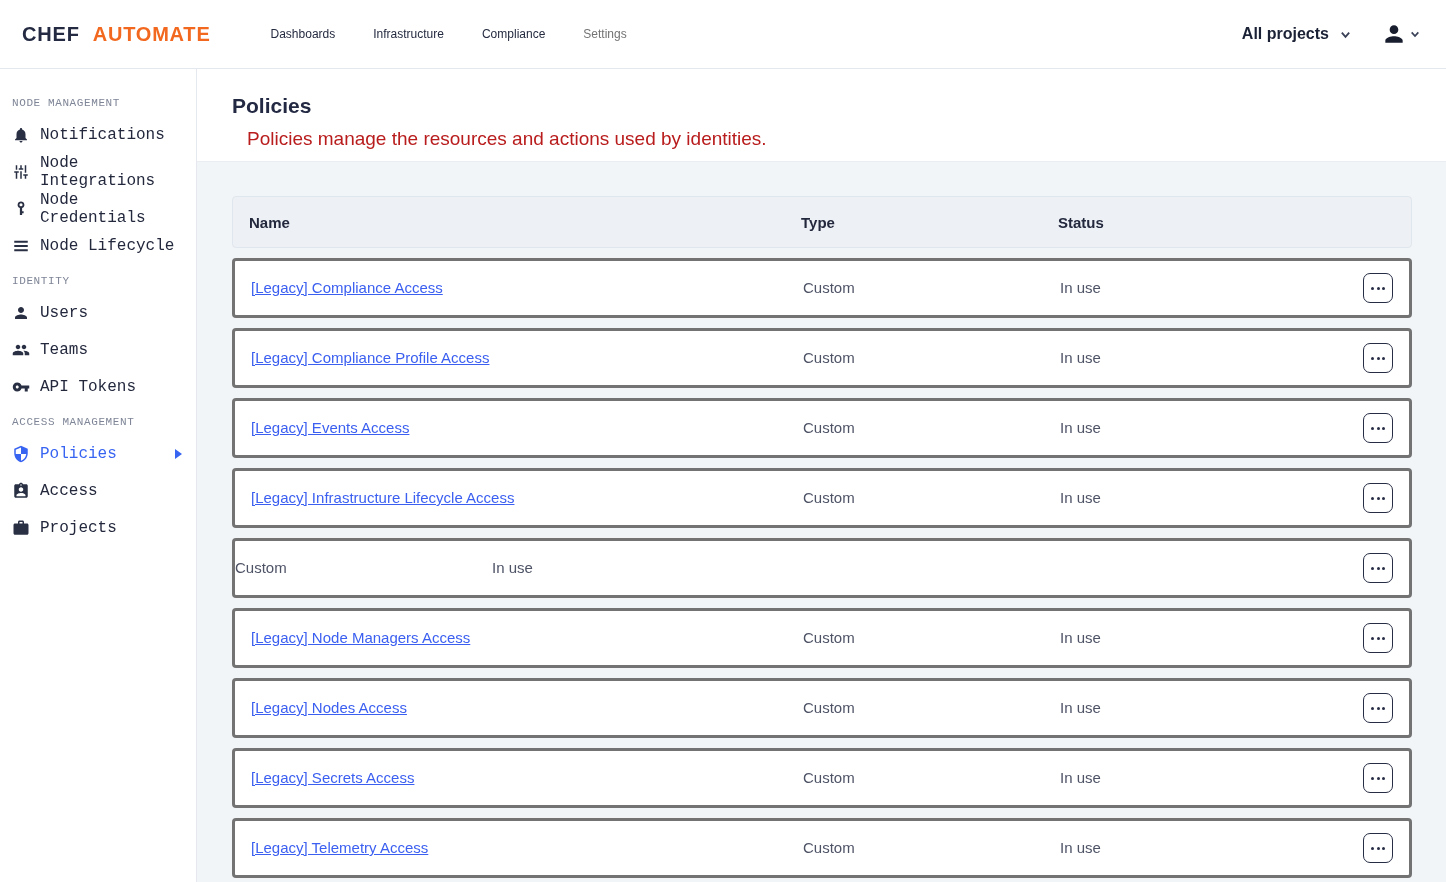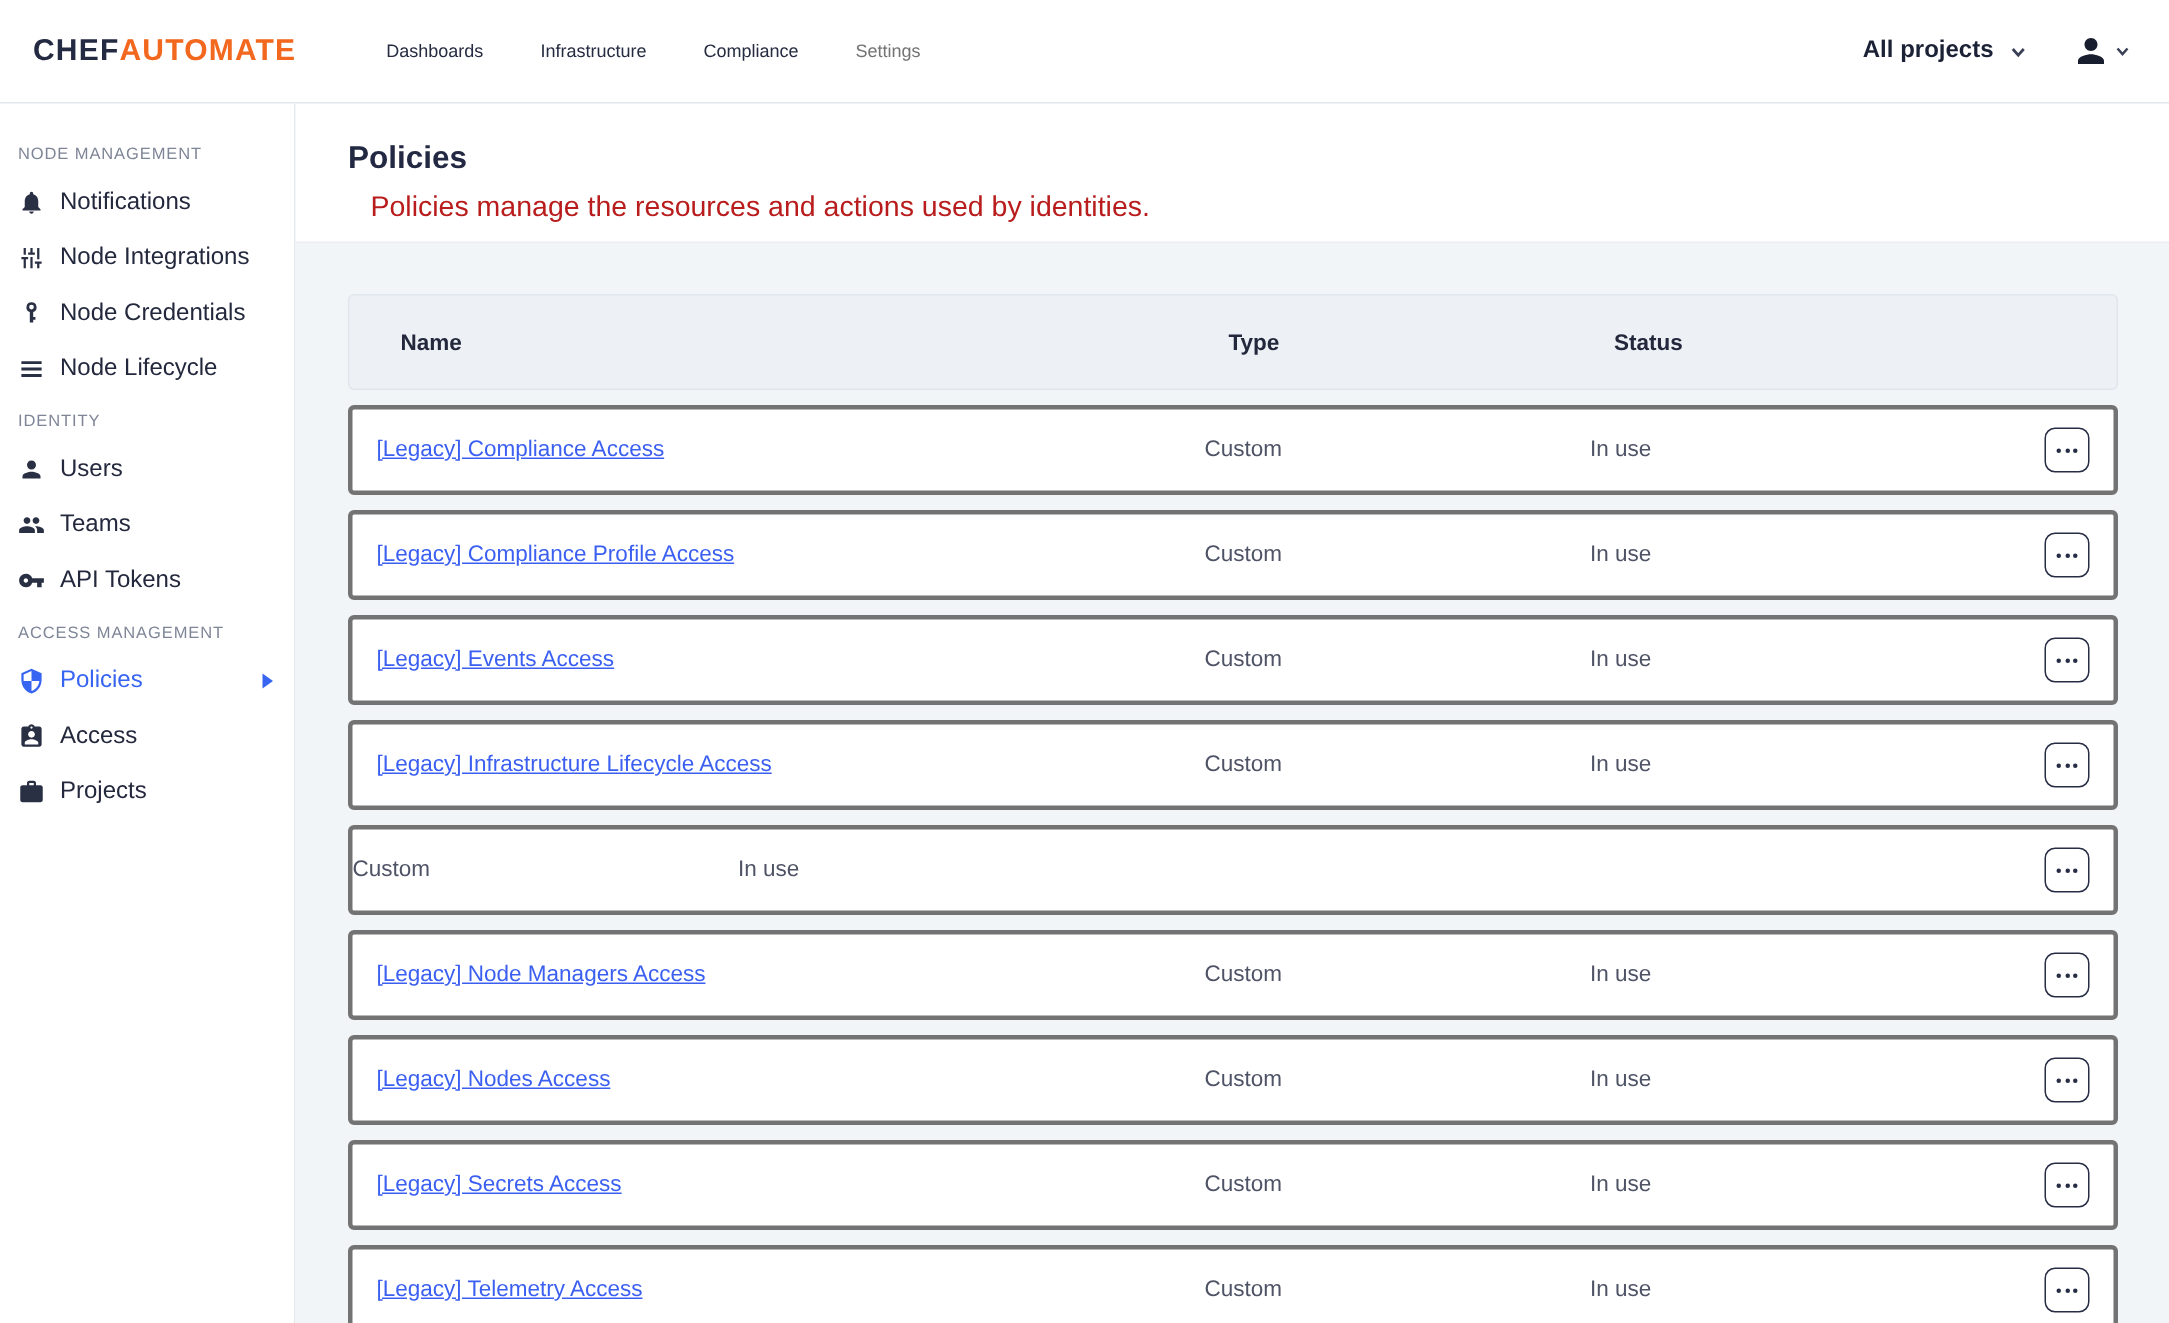--- a/index.html
+++ b/index.html
@@ -13,21 +13,21 @@
 
   
   .topbar {
     position: absolute; top: 0; left: 0; right: 0; height: 69px;
     background: #ffffff;
     border-bottom: 1px solid #e3e8ee;
     display: flex; align-items: center;
     padding: 0 26px 0 22px;
     z-index: 10;
   }
-  .logo { display: flex; align-items: center; font-size: 20px; font-weight: 800; letter-spacing: 0.8px; cursor: pointer; }
+  .logo { display: flex; align-items: center; font-size: 20px; font-weight: 800; letter-spacing: 0.8px; cursor: pointer; gap: 13px; }
   .logo .chef { color: #242a41; }
   .logo .automate { color: #f2681f; }
   .main-nav { display: flex; align-items: center; gap: 38px; margin-left: 60px; }
   .nav-item { font-size: 12px; color: #252b40; cursor: pointer; text-decoration: none; }
   .nav-item.active { color: #737373; }
   .top-right { margin-left: auto; display: flex; align-items: center; gap: 30px; }
   .projects-filter { display: flex; align-items: center; gap: 11px; cursor: pointer; }
   .projects-filter .label { font-size: 16px; font-weight: 700; color: #1c2236; }
   .chevron { width: 11px; height: 11px; flex: 0 0 auto; }
   .chevron polyline { fill: none; stroke: #3a4157; stroke-width: 2; }
@@ -35,21 +35,21 @@
   .user-menu svg.avatar { width: 26px; height: 26px; fill: #191e2e; }
   .user-menu .chevron { width: 10px; height: 10px; }
 
   
   .sidebar {
     position: absolute; top: 69px; left: 0; bottom: 0; width: 197px;
     background: #ffffff;
     border-right: 1px solid #e5e9ef;
     padding-top: 17px;
   }
-  .side-section { margin-bottom: 2px; }
+  .side-section { margin-bottom: 2px; font-family: Liberation Mono, monospace; }
   .side-section-title {
     font-size: 11px; color: #7e8596; letter-spacing: 0.6px;
     padding: 0 12px; margin: 11px 0 7px; font-weight: 400;
   }
   .side-item {
     display: flex; align-items: center; height: 37px;
     padding: 0 12px; gap: 10px;
     font-size: 16px; color: #23283d; cursor: pointer; position: relative;
   }
   .side-item svg { width: 18px; height: 18px; fill: #2a3044; flex: 0 0 auto; }
@@ -75,25 +75,24 @@
     padding: 25px 35px 25px 35px;
     height: 93px;
   }
   .page-title { font-size: 21px; font-weight: 700; color: #232942; }
   .page-desc { margin-top: 10px; font-size: 19px; color: #b91c1c; margin-left: 15px; }
 
   .content { padding: 34px 34px 0 35px; }
 
   .table { width: 100%; }
   .thead {
-    display: flex; align-items: center; height: 64px;
+    display: flex; align-items: center; height: 52px;
     background: #edf1f6;
     border: 1px solid #e0e6ed;
     border-radius: 4px;
-    padding-left: 18px;
   }
   .thead .cell { font-size: 15px; font-weight: 700; color: #23283d; }
   .col-name   { flex: 0 0 568px; padding-left: 16px; }
   .col-type   { flex: 0 0 257px; }
   .col-status { flex: 1 1 auto; }
   .col-action { flex: 0 0 46px; display: flex; justify-content: flex-end; padding-right: 16px; }
 
   .trow {
     display: flex; align-items: center; height: 60px;
     background: #ffffff;

